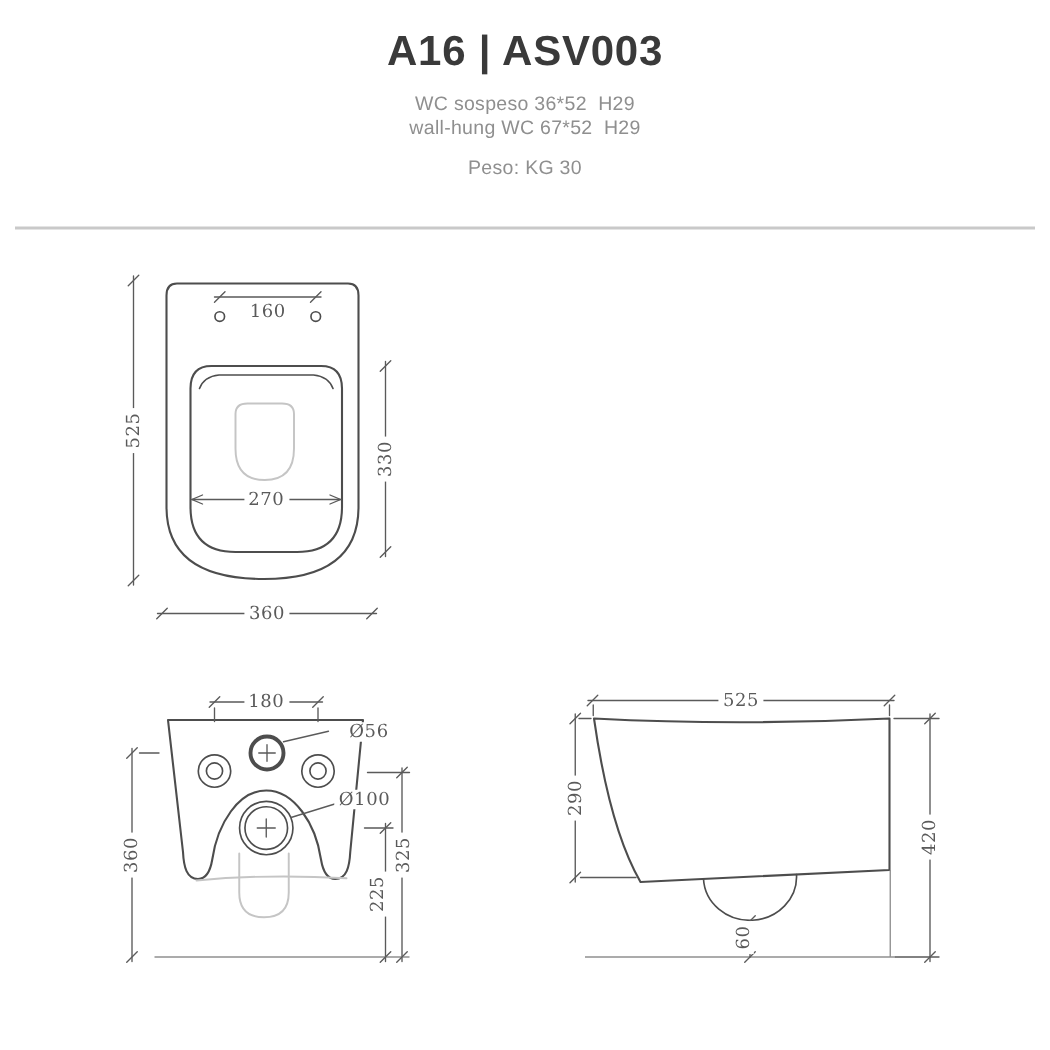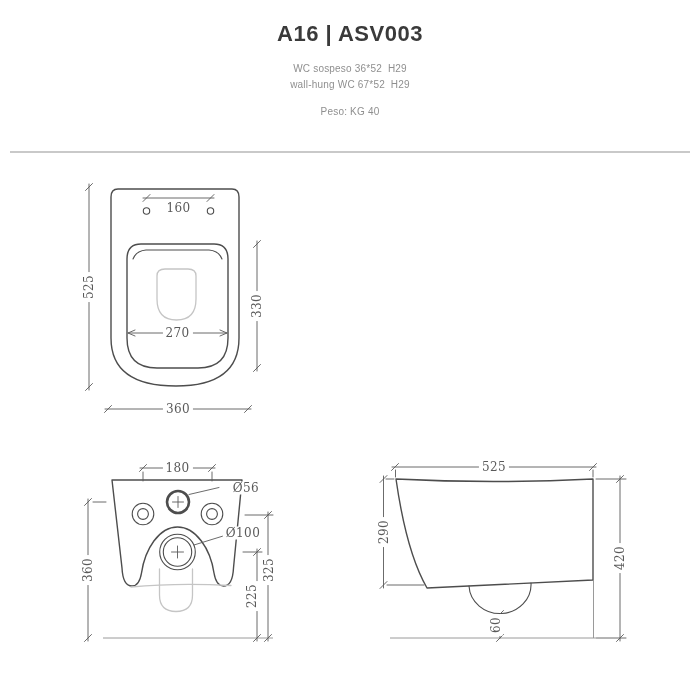--- a/index.html
+++ b/index.html
@@ -3,24 +3,24 @@
 <meta charset="utf-8">
 <style>
   :root{
     --line:#4d4d4d; --line-light:#c5c5c5; --dim:#5a5a5a;
     --title:#3a3a3a; --subtitle:#8f8f8f; --divider:#c9c9c9; --floor:#8f8f8f;
   }
   html,body{margin:0;padding:0;background:#fff;}
   #page{position:relative;width:700px;height:700px;background:#fff;overflow:hidden;
         font-family:"Liberation Sans",sans-serif;}
   .header{position:absolute;top:0;left:0;width:700px;text-align:center;padding-top:21px;z-index:2;}
-  .title{font-size:22px;font-weight:700;letter-spacing:.5px;color:var(--title);line-height:25px;}
+  .title{font-size:28px;font-weight:700;letter-spacing:.5px;color:var(--title);line-height:25px;}
   .subs{margin-top:15px;}
   .weights{margin-top:11px;}
-  .sub{font-size:10px;color:var(--subtitle);line-height:16px;white-space:pre;letter-spacing:.2px;}
+  .sub{font-size:13px;color:var(--subtitle);line-height:16px;white-space:pre;letter-spacing:.2px;}
   .divider{position:absolute;top:151px;left:10px;width:680px;height:2px;background:var(--divider);z-index:1;}
   svg.drawing{position:absolute;left:0;top:0;z-index:2;}
   .ln{fill:none;stroke:var(--line);stroke-width:1.4;stroke-linecap:round;stroke-linejoin:round;}
   .ln2{fill:none;stroke:var(--line);stroke-width:1.1;stroke-linecap:round;}
   .lt{fill:none;stroke:var(--line-light);stroke-width:1.3;stroke-linecap:round;}
   .dm{fill:none;stroke:var(--dim);stroke-width:.9;stroke-linecap:round;}
   .fl{fill:none;stroke:var(--floor);stroke-width:.9;}
   .ring{fill:none;stroke:var(--line);stroke-width:2.6;}
   .dim,.dimv{position:absolute;font-family:"DejaVu Serif",serif;font-size:12px;color:var(--dim);
     background:#fff;padding:0 3px;white-space:nowrap;z-index:3;letter-spacing:.4px;line-height:13px;}
@@ -32,21 +32,21 @@
 
 <div id="page">
 
   <div class="header">
     <div class="title">A16 | ASV003</div>
     <div class="subs">
       <div class="sub">WC sospeso 36*52  H29</div>
       <div class="sub">wall-hung WC 67*52  H29</div>
     </div>
     <div class="subs weights">
-      <div class="sub">Peso: KG 40</div>
+      <div class="sub">Peso: KG 30</div>
     </div>
   </div>
 
   <div class="divider"></div>
 
   <svg class="drawing" width="700" height="700" viewBox="0 0 700 700">
 
     <g>
       <path class="ln" d="M118,189 H232 Q239,189 239,197 V338 Q239,386 176,386 Q111,386 111,338 V197 Q111,189 118,189 Z"></path>
       <path class="ln" d="M141,244 H214 Q228,244 228,259 V338 Q228,368 198,368 H157 Q127,368 127,338 V259 Q127,244 141,244 Z"></path>

